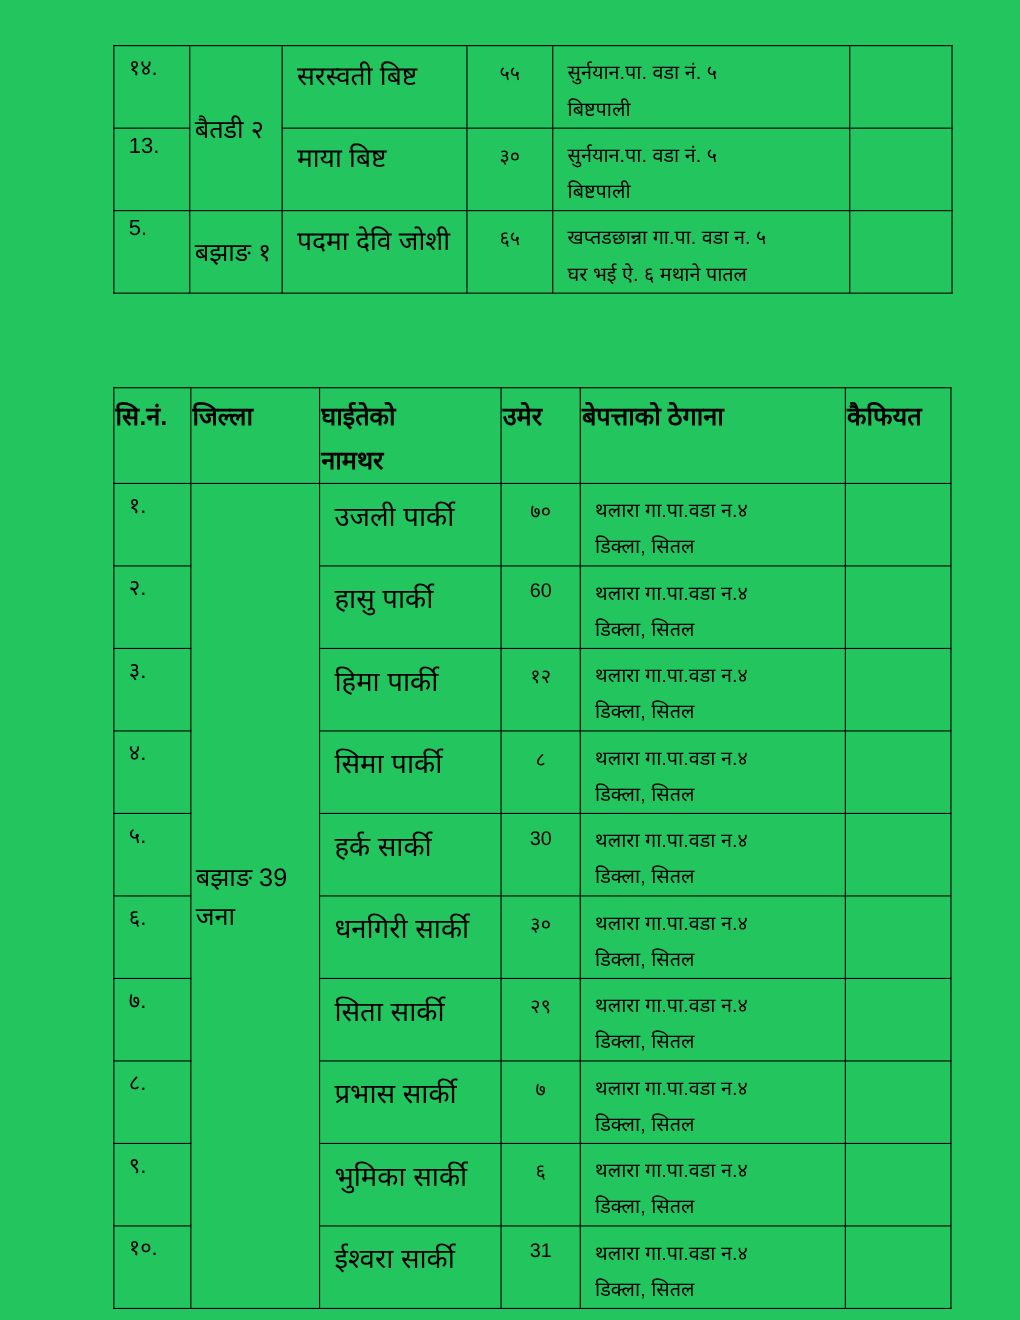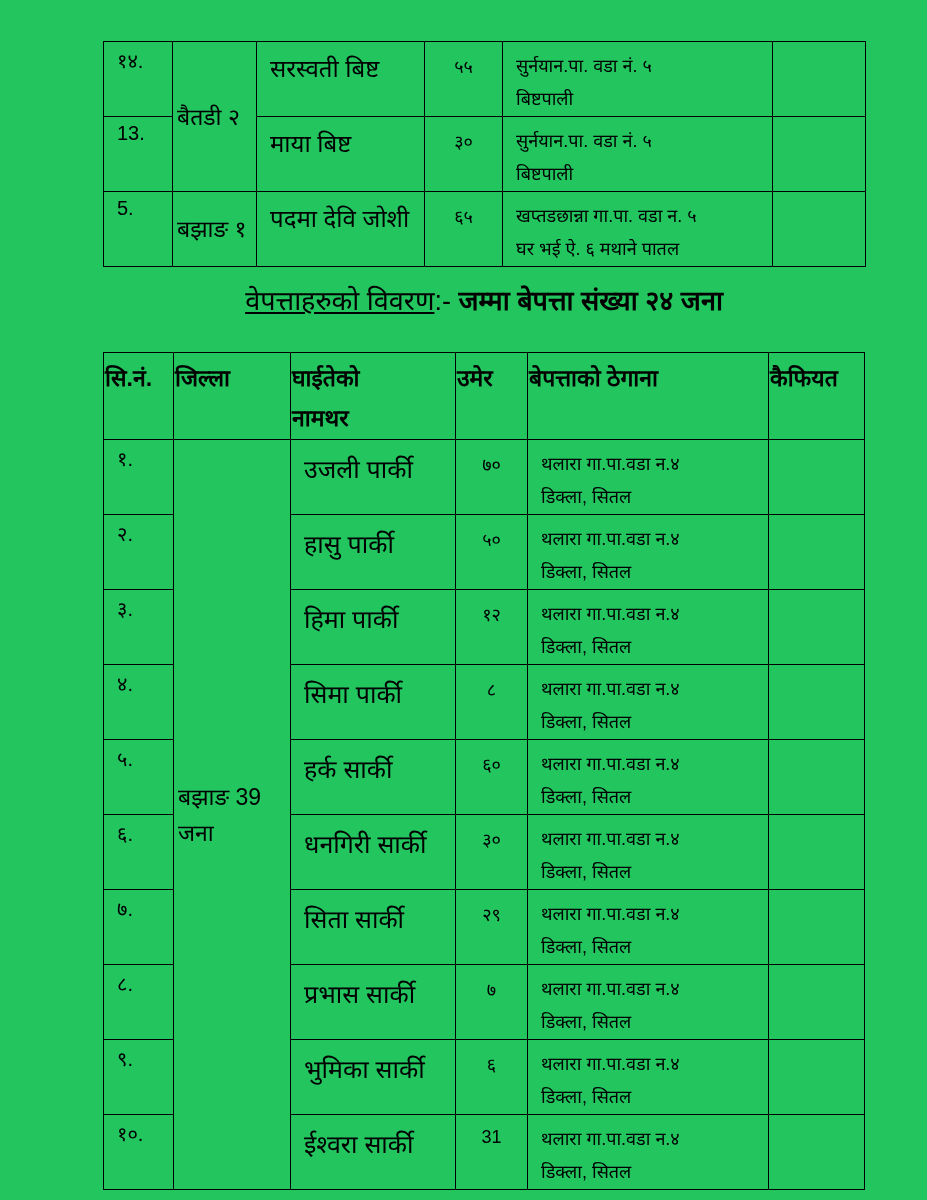--- a/index.html
+++ b/index.html
@@ -91,23 +91,20 @@
       <td class="ag">६५</td>
       <td class="ad">
         <div>खप्तडछान्ना गा.पा. वडा न. ५</div>
         <div>घर भई ऐ. ६ मथाने पातल</div>
       </td>
       <td class="rk"></td>
     </tr>
   </tbody>
     </table>
 
-  <div class="heading">
-    <span class="u">वेपत्ताहरुको विवरण</span><span class="sep">:- </span><span class="b">जम्मा बेपत्ता संख्या २४ जना</span>
-  </div>
 
   <table class="t2">
     <colgroup>
       <col style="width:70px">
         <col style="width:117px">
         <col style="width:165px">
       <col style="width:72px">
         <col style="width:241px">
         <col style="width:96px">
     </colgroup>
@@ -133,21 +130,21 @@
       <td class="ag">७०</td>
       <td class="ad">
         <div>थलारा गा.पा.वडा न.४</div>
         <div>डिक्ला, सितल</div>
       </td>
       <td class="rk"></td>
     </tr>
     <tr class="row">
       <td class="sn">२.</td>
       <td class="nm">हासु पार्की</td>
-      <td class="ag">५०</td>
+      <td class="ag">60</td>
       <td class="ad">
         <div>थलारा गा.पा.वडा न.४</div>
         <div>डिक्ला, सितल</div>
       </td>
       <td class="rk"></td>
     </tr>
     <tr class="row">
       <td class="sn">३.</td>
       <td class="nm">हिमा पार्की</td>
       <td class="ag">१२</td>
@@ -163,21 +160,21 @@
       <td class="ag">८</td>
       <td class="ad">
         <div>थलारा गा.पा.वडा न.४</div>
         <div>डिक्ला, सितल</div>
       </td>
       <td class="rk"></td>
     </tr>
     <tr class="row">
       <td class="sn">५.</td>
       <td class="nm">हर्क सार्की</td>
-      <td class="ag">६०</td>
+      <td class="ag">30</td>
       <td class="ad">
         <div>थलारा गा.पा.वडा न.४</div>
         <div>डिक्ला, सितल</div>
       </td>
       <td class="rk"></td>
     </tr>
     <tr class="row">
       <td class="sn">६.</td>
       <td class="nm">धनगिरी सार्की</td>
       <td class="ag">३०</td>

